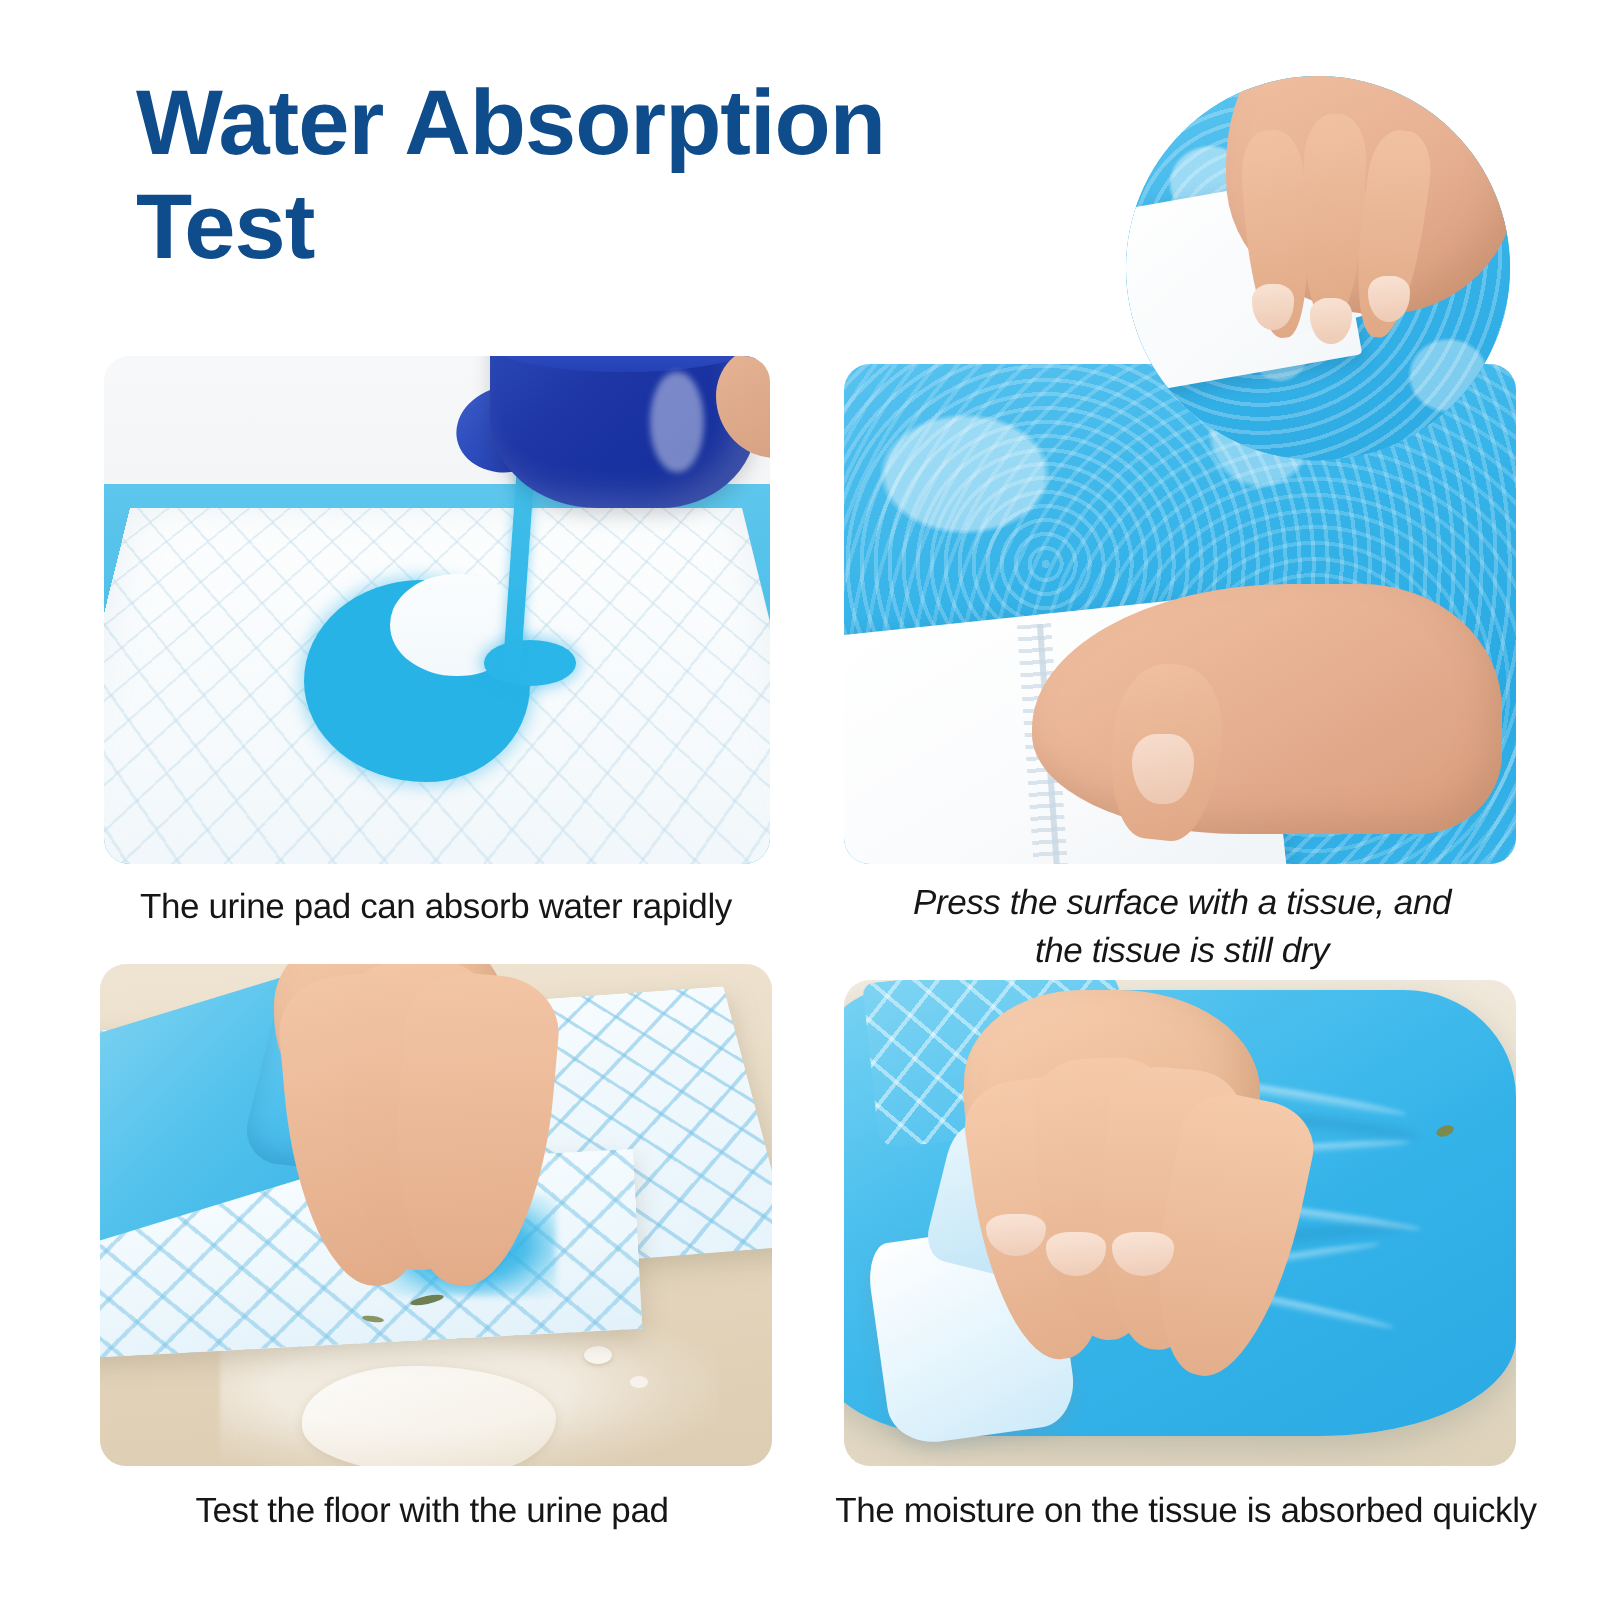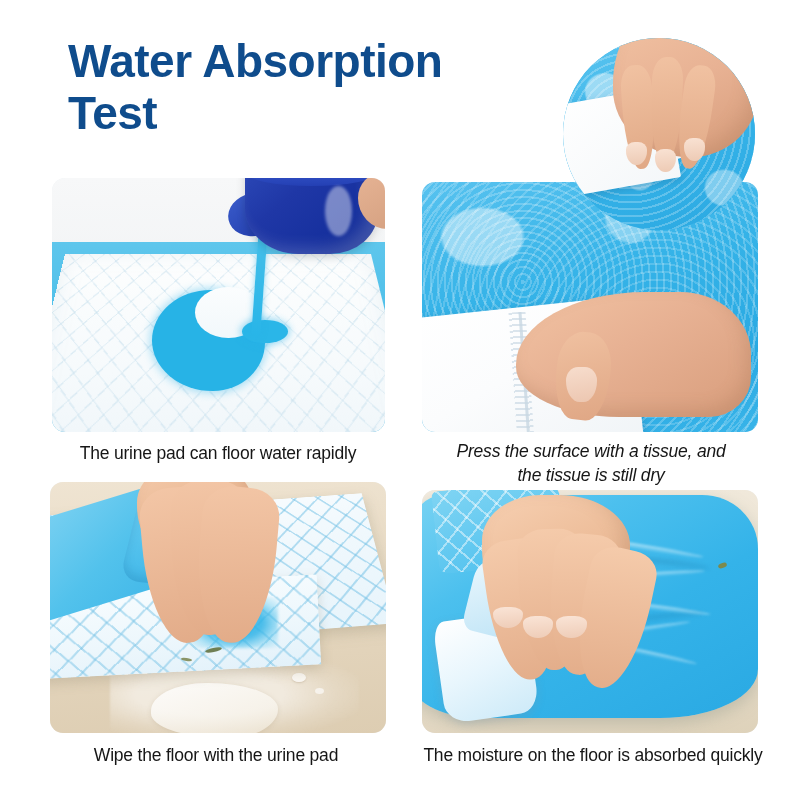--- a/index.html
+++ b/index.html
@@ -563,22 +563,22 @@
       <div class="p4-hf p4-hf2"></div>
       <div class="p4-hf p4-hf3"></div>
       <div class="p4-hf p4-hf4"></div>
       <div class="p4-hf-nail p4-n1"></div>
       <div class="p4-hf-nail p4-n2"></div>
       <div class="p4-hf-nail p4-n3"></div>
       <div class="p4-speck"></div>
     </div>
   </div>
 
-  <div class="caption" id="caption1">The urine pad can floor water rapidly</div>
+  <div class="caption" id="caption1">The urine pad can absorb water rapidly</div>
 
   <div class="caption" id="caption2">Press the surface with a tissue, and
 the tissue is still dry</div>
 
-  <div class="caption" id="caption3">Wipe the floor with the urine pad</div>
-
-  <div class="caption" id="caption4">The moisture on the floor is absorbed quickly</div>
+  <div class="caption" id="caption3">Test the floor with the urine pad</div>
+
+  <div class="caption" id="caption4">The moisture on the tissue is absorbed quickly</div>
 
 </div>
 
 </body></html>

